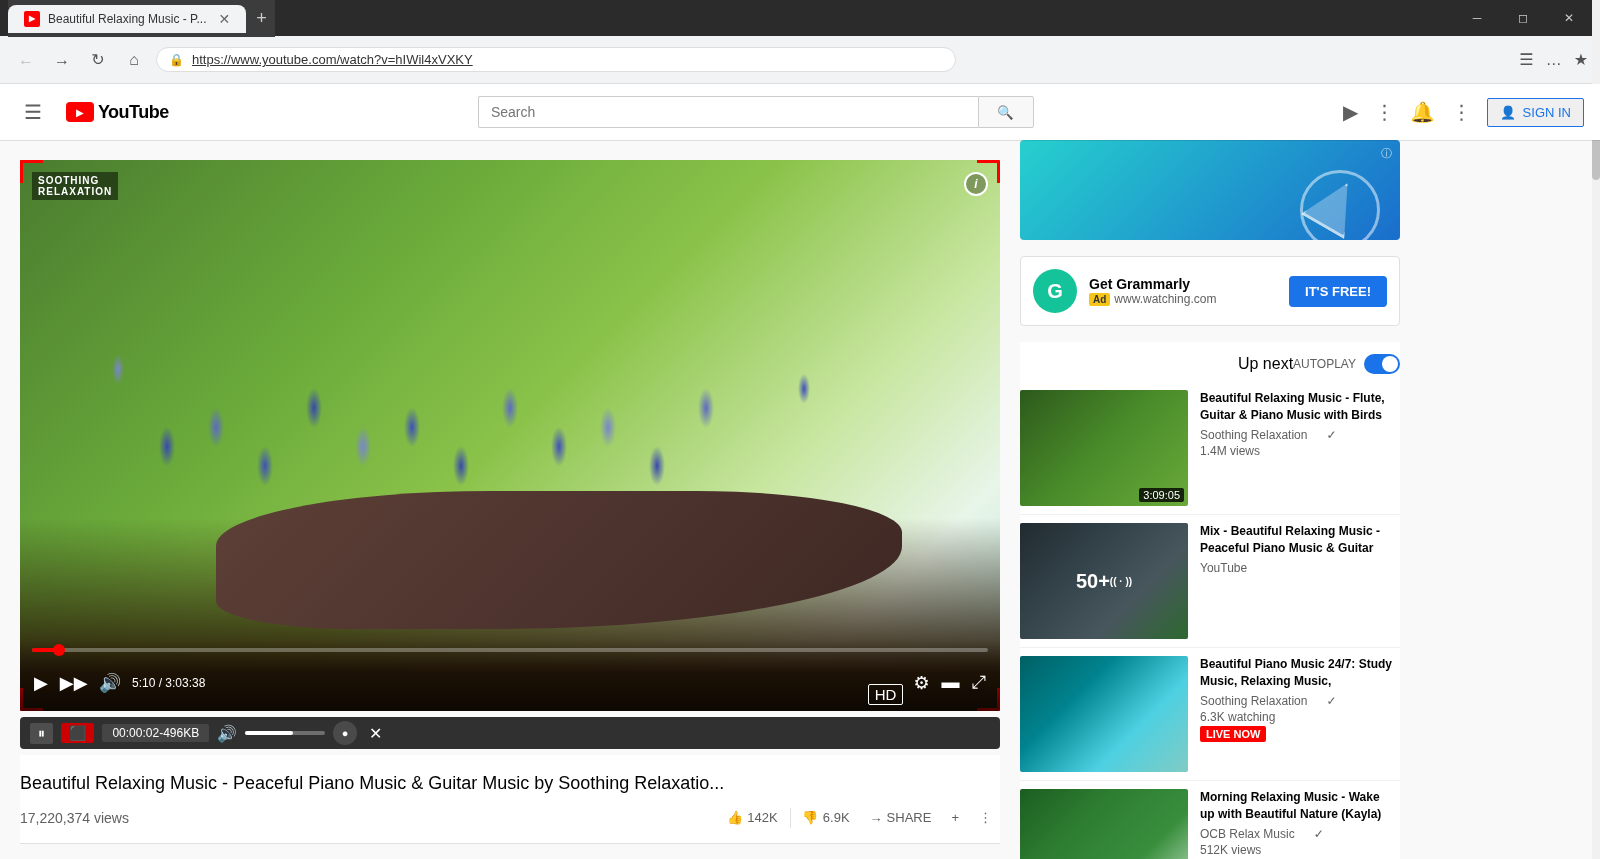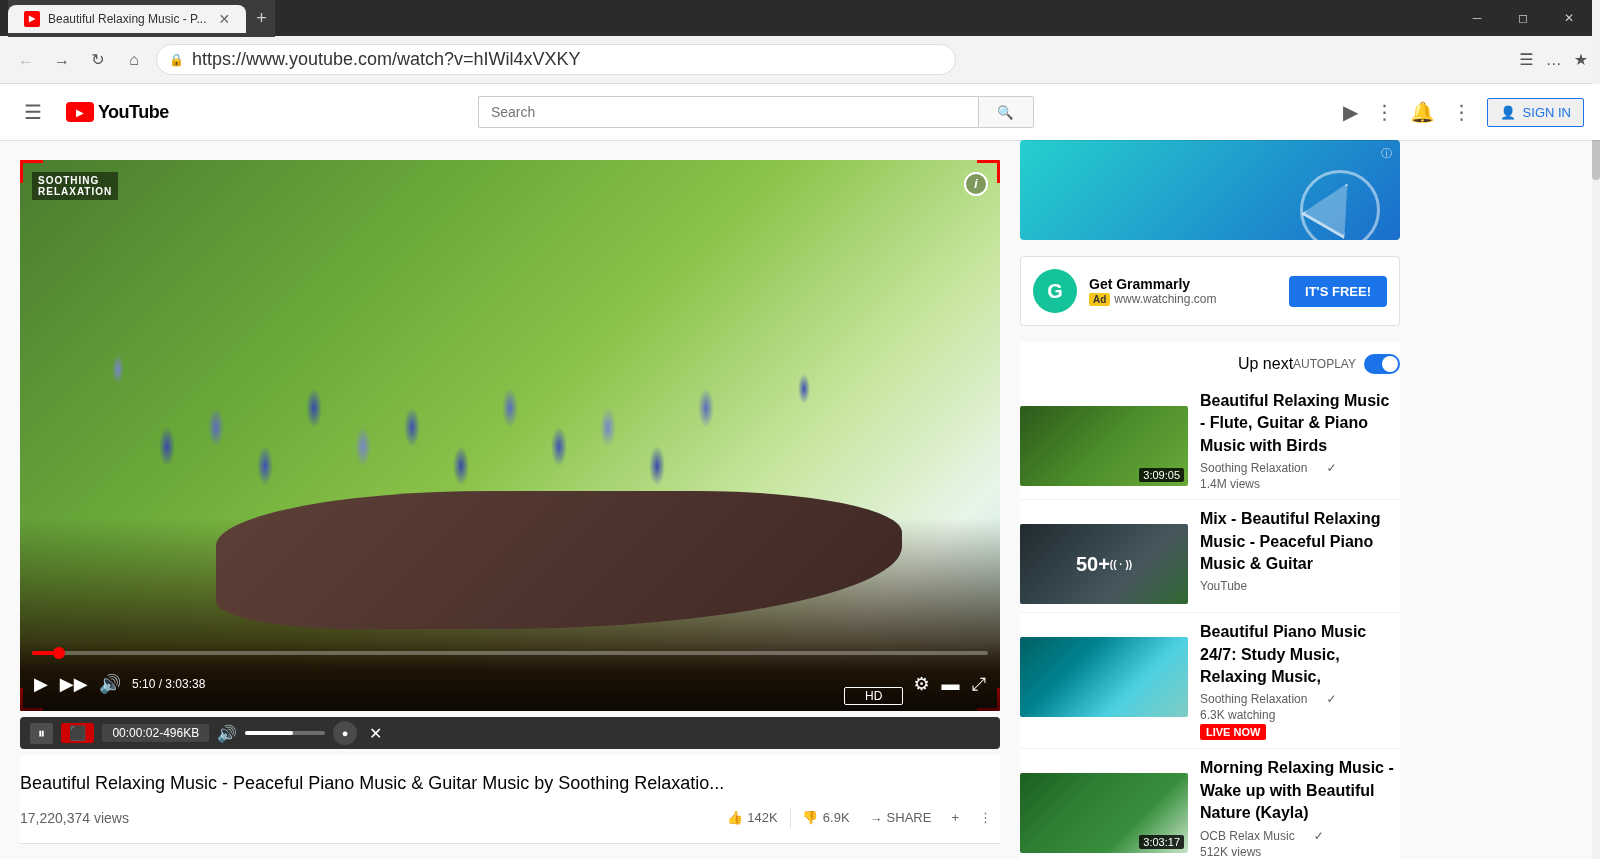--- a/index.html
+++ b/index.html
@@ -14,21 +14,21 @@
     .browser-tab .close-tab { color: #666; font-size: 14px; cursor: pointer; margin-left: 4px; }
     .new-tab-btn { color: #ccc; font-size: 18px; cursor: pointer; padding: 4px 8px; }
     .window-controls { margin-left: auto; display: flex; gap: 0; }
     .win-btn { width: 46px; height: 28px; display: flex; align-items: center; justify-content: center; cursor: pointer; font-size: 12px; color: #ccc; }
 
     .browser-toolbar { background: #f1f3f4; display: flex; align-items: center; padding: 6px 12px; gap: 8px; height: 48px; border-bottom: 1px solid #ddd; }
     .nav-btn { width: 28px; height: 28px; border-radius: 50%; display: flex; align-items: center; justify-content: center; cursor: pointer; color: #555; font-size: 16px; }
     .nav-btn.disabled { color: #bbb; cursor: default; }
     .address-bar { flex: 1; display: flex; align-items: center; background: white; border: 1px solid #ddd; border-radius: 20px; padding: 4px 12px; gap: 8px; max-width: 800px; }
     .address-bar .lock-icon { color: #1a73e8; font-size: 12px; }
-    .address-bar input { border: none; outline: none; width: 100%; font-size: 18px; color: #333; background: transparent; }
+    .address-bar input { border: none; outline: none; width: 100%; font-size: 13px; color: #333; background: transparent; text-decoration: underline; }
     .toolbar-right { margin-left: auto; display: flex; align-items: center; gap: 12px; }
     .toolbar-icon { color: #555; cursor: pointer; font-size: 16px; }
     .bookmarks-bar { background: #f1f3f4; padding: 4px 12px; font-size: 12px; color: #555; border-bottom: 1px solid #e0e0e0; display: flex; align-items: center; }
 
     
     .yt-header { background: white; display: flex; align-items: center; padding: 0 16px; height: 56px; position: sticky; top: 0; z-index: 100; box-shadow: 0 1px 0 rgba(0,0,0,0.1); }
     .hamburger { font-size: 20px; cursor: pointer; color: #606060; padding: 8px; }
     .yt-logo { display: flex; align-items: center; gap: 4px; margin-left: 16px; cursor: pointer; }
     .yt-logo-icon { width: 28px; height: 20px; background: #ff0000; border-radius: 4px; display: flex; align-items: center; justify-content: center; }
     .yt-logo-icon::after { content: '▶'; color: white; font-size: 10px; }
@@ -79,21 +79,21 @@
 
     
     .video-controls { position: absolute; bottom: 0; left: 0; right: 0; background: linear-gradient(transparent, rgba(0,0,0,0.7)); padding: 8px 12px 6px; }
     .progress-bar { width: 100%; height: 4px; background: rgba(255,255,255,0.3); border-radius: 2px; margin-bottom: 8px; cursor: pointer; position: relative; }
     .progress-fill { height: 100%; background: #ff0000; border-radius: 2px; width: 2.8%; }
     .progress-dot { width: 12px; height: 12px; background: #ff0000; border-radius: 50%; position: absolute; top: -4px; left: 2.8%; transform: translateX(-50%); }
     .controls-row { display: flex; align-items: center; gap: 8px; color: white; }
     .ctrl-btn { background: none; border: none; color: white; cursor: pointer; font-size: 18px; padding: 2px; display: flex; align-items: center; justify-content: center; }
     .time-display { font-size: 12px; color: white; white-space: nowrap; }
     .ctrl-btn-right { margin-left: auto; display: flex; align-items: center; gap: 8px; }
-    .hd-badge { border: 1px solid white; color: white; font-size: 12px; padding: 1px 20px; border-radius: 2px; margin-top: 24px; }
+    .hd-badge { border: 1px solid white; color: white; font-size: 15px; padding: 1px 6px; border-radius: 2px; margin-top: 24px; }
 
     
     .video-info { background: white; padding: 16px 0 0 0; }
     .video-title { font-size: 18px; font-weight: normal; color: #030303; line-height: 1.4; margin-bottom: 8px; }
     .video-meta-row { display: flex; align-items: center; justify-content: space-between; padding-bottom: 12px; border-bottom: 1px solid #e0e0e0; }
     .view-count { color: #606060; font-size: 14px; }
     .video-actions { display: flex; align-items: center; gap: 4px; }
     .action-btn { display: flex; align-items: center; gap: 4px; background: none; border: none; cursor: pointer; color: #606060; font-size: 13px; padding: 6px 8px; }
     .action-divider { width: 1px; height: 20px; background: #e0e0e0; }
 
@@ -115,24 +115,24 @@
     .grammarly-ad { background: white; border: 1px solid #e0e0e0; border-radius: 4px; padding: 12px; display: flex; align-items: center; gap: 12px; margin-bottom: 16px; }
     .grammarly-logo { width: 44px; height: 44px; background: #15c39a; border-radius: 50%; display: flex; align-items: center; justify-content: center; color: white; font-size: 20px; font-weight: bold; flex-shrink: 0; }
     .grammarly-text { flex: 1; }
     .grammarly-title { font-size: 14px; font-weight: bold; color: #030303; }
     .grammarly-url-row { display: flex; align-items: center; gap: 4px; font-size: 12px; color: #606060; }
     .ad-label { background: #f5c518; color: #333; font-size: 10px; padding: 1px 4px; border-radius: 2px; font-weight: bold; }
     .free-btn { background: #1a73e8; color: white; border: none; border-radius: 4px; padding: 8px 16px; font-size: 13px; cursor: pointer; font-weight: bold; white-space: nowrap; }
 
     
     .video-list-item { display: flex; gap: 8px; padding: 8px 0; cursor: pointer; border-bottom: 1px solid #f0f0f0; }
-    .video-thumbnail-wrap { position: relative; flex-shrink: 0; width: 168px; height: 80px; background: #000; border-radius: 2px; overflow: hidden; margin-top: 16px; }
+    .video-thumbnail-wrap { position: relative; flex-shrink: 0; width: 168px; height: 116px; background: #000; border-radius: 2px; overflow: hidden; }
     .video-duration-badge { position: absolute; bottom: 4px; right: 4px; background: rgba(0,0,0,0.8); color: white; font-size: 11px; padding: 1px 4px; border-radius: 2px; }
     .video-list-info { flex: 1; padding: 0 4px; }
-    .video-list-title { font-size: 16px; font-weight: bold; color: #030303; line-height: 1.4; margin-bottom: 4px; }
+    .video-list-title { font-size: 12px; font-weight: bold; color: #030303; line-height: 1.4; margin-bottom: 4px; }
     .video-list-channel { font-size: 12px; color: #606060; display: flex; align-items: center; gap: 19px; margin-bottom: 2px; }
     .video-list-meta { font-size: 12px; color: #606060; }
     .live-badge { background: #ff0000; color: white; font-size: 11px; padding: 2px 6px; border-radius: 2px; font-weight: bold; display: inline-block; margin-top: 2px; }
 
     .mix-overlay { position: absolute; top: 0; left: 0; right: 0; bottom: 0; display: flex; align-items: center; justify-content: center; color: white; font-size: 22px; font-weight: bold; background: rgba(0,0,0,0.4); }
 
     .scrollbar-stub { position: fixed; right: 0; top: 0; width: 8px; height: 100%; background: #f1f1f1; }
     .scrollbar-thumb { width: 8px; height: 80px; background: #c1c1c1; border-radius: 4px; margin-top: 100px; }
   </style>
 </head>

